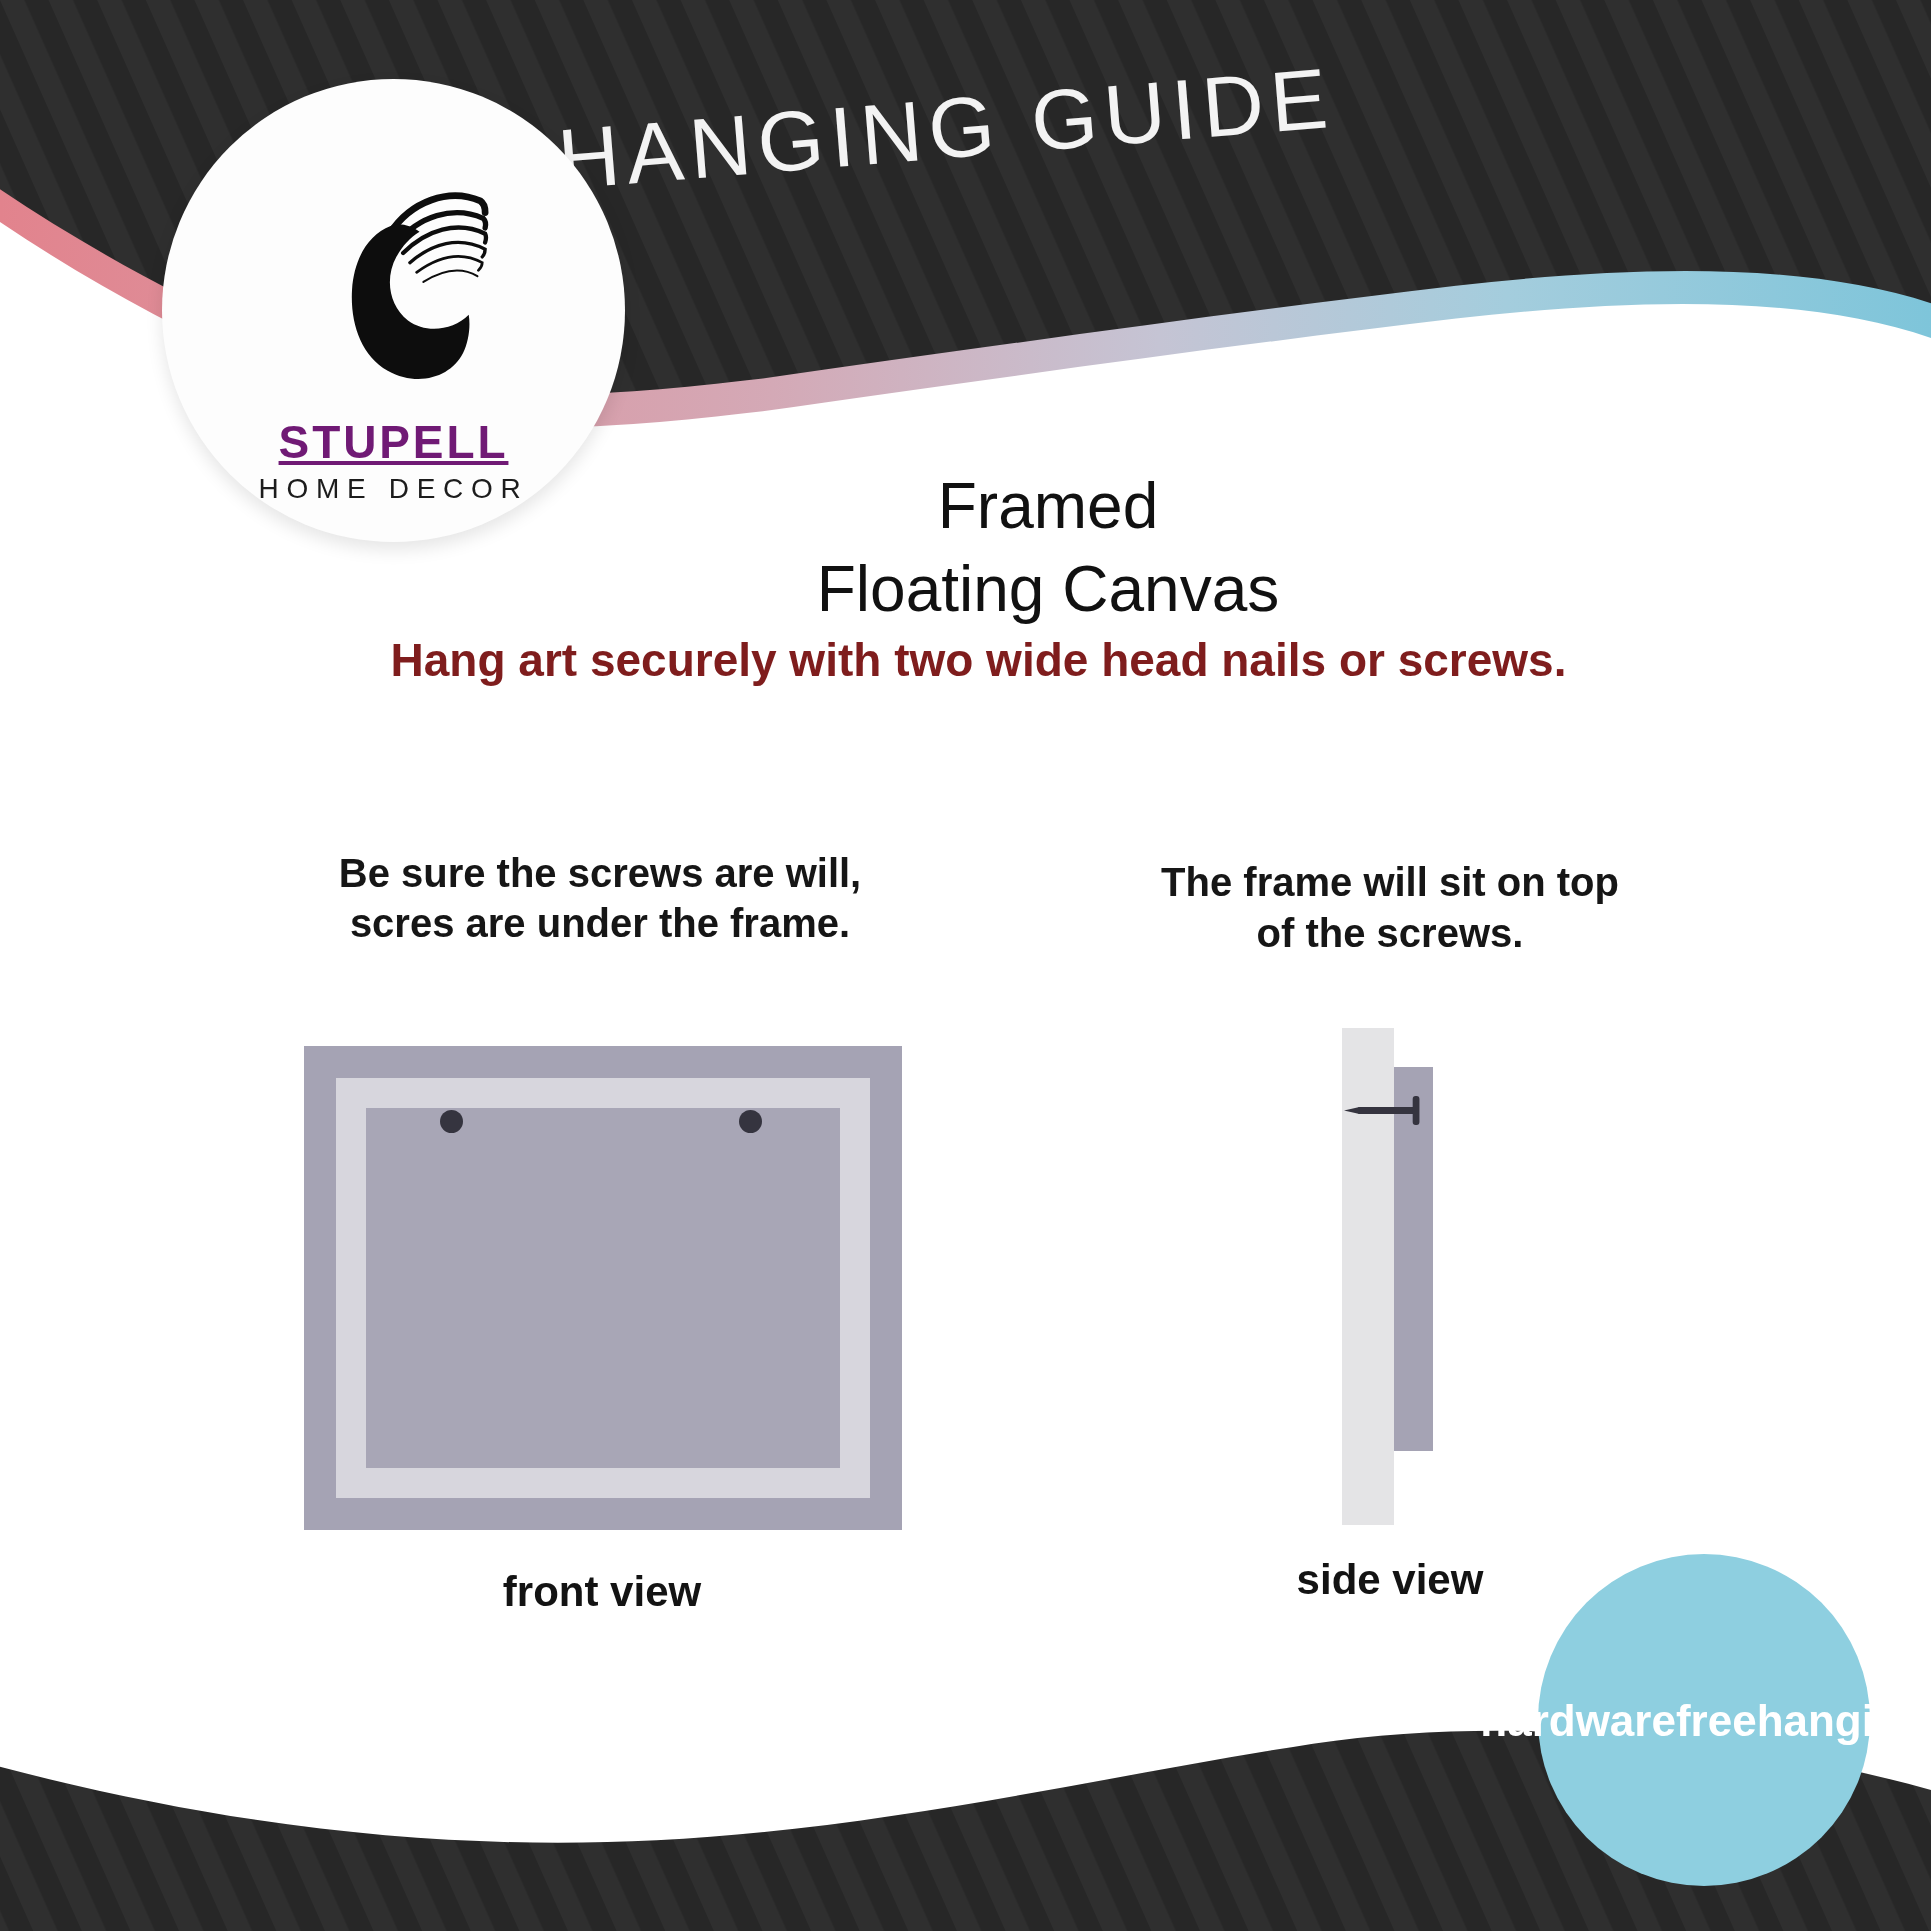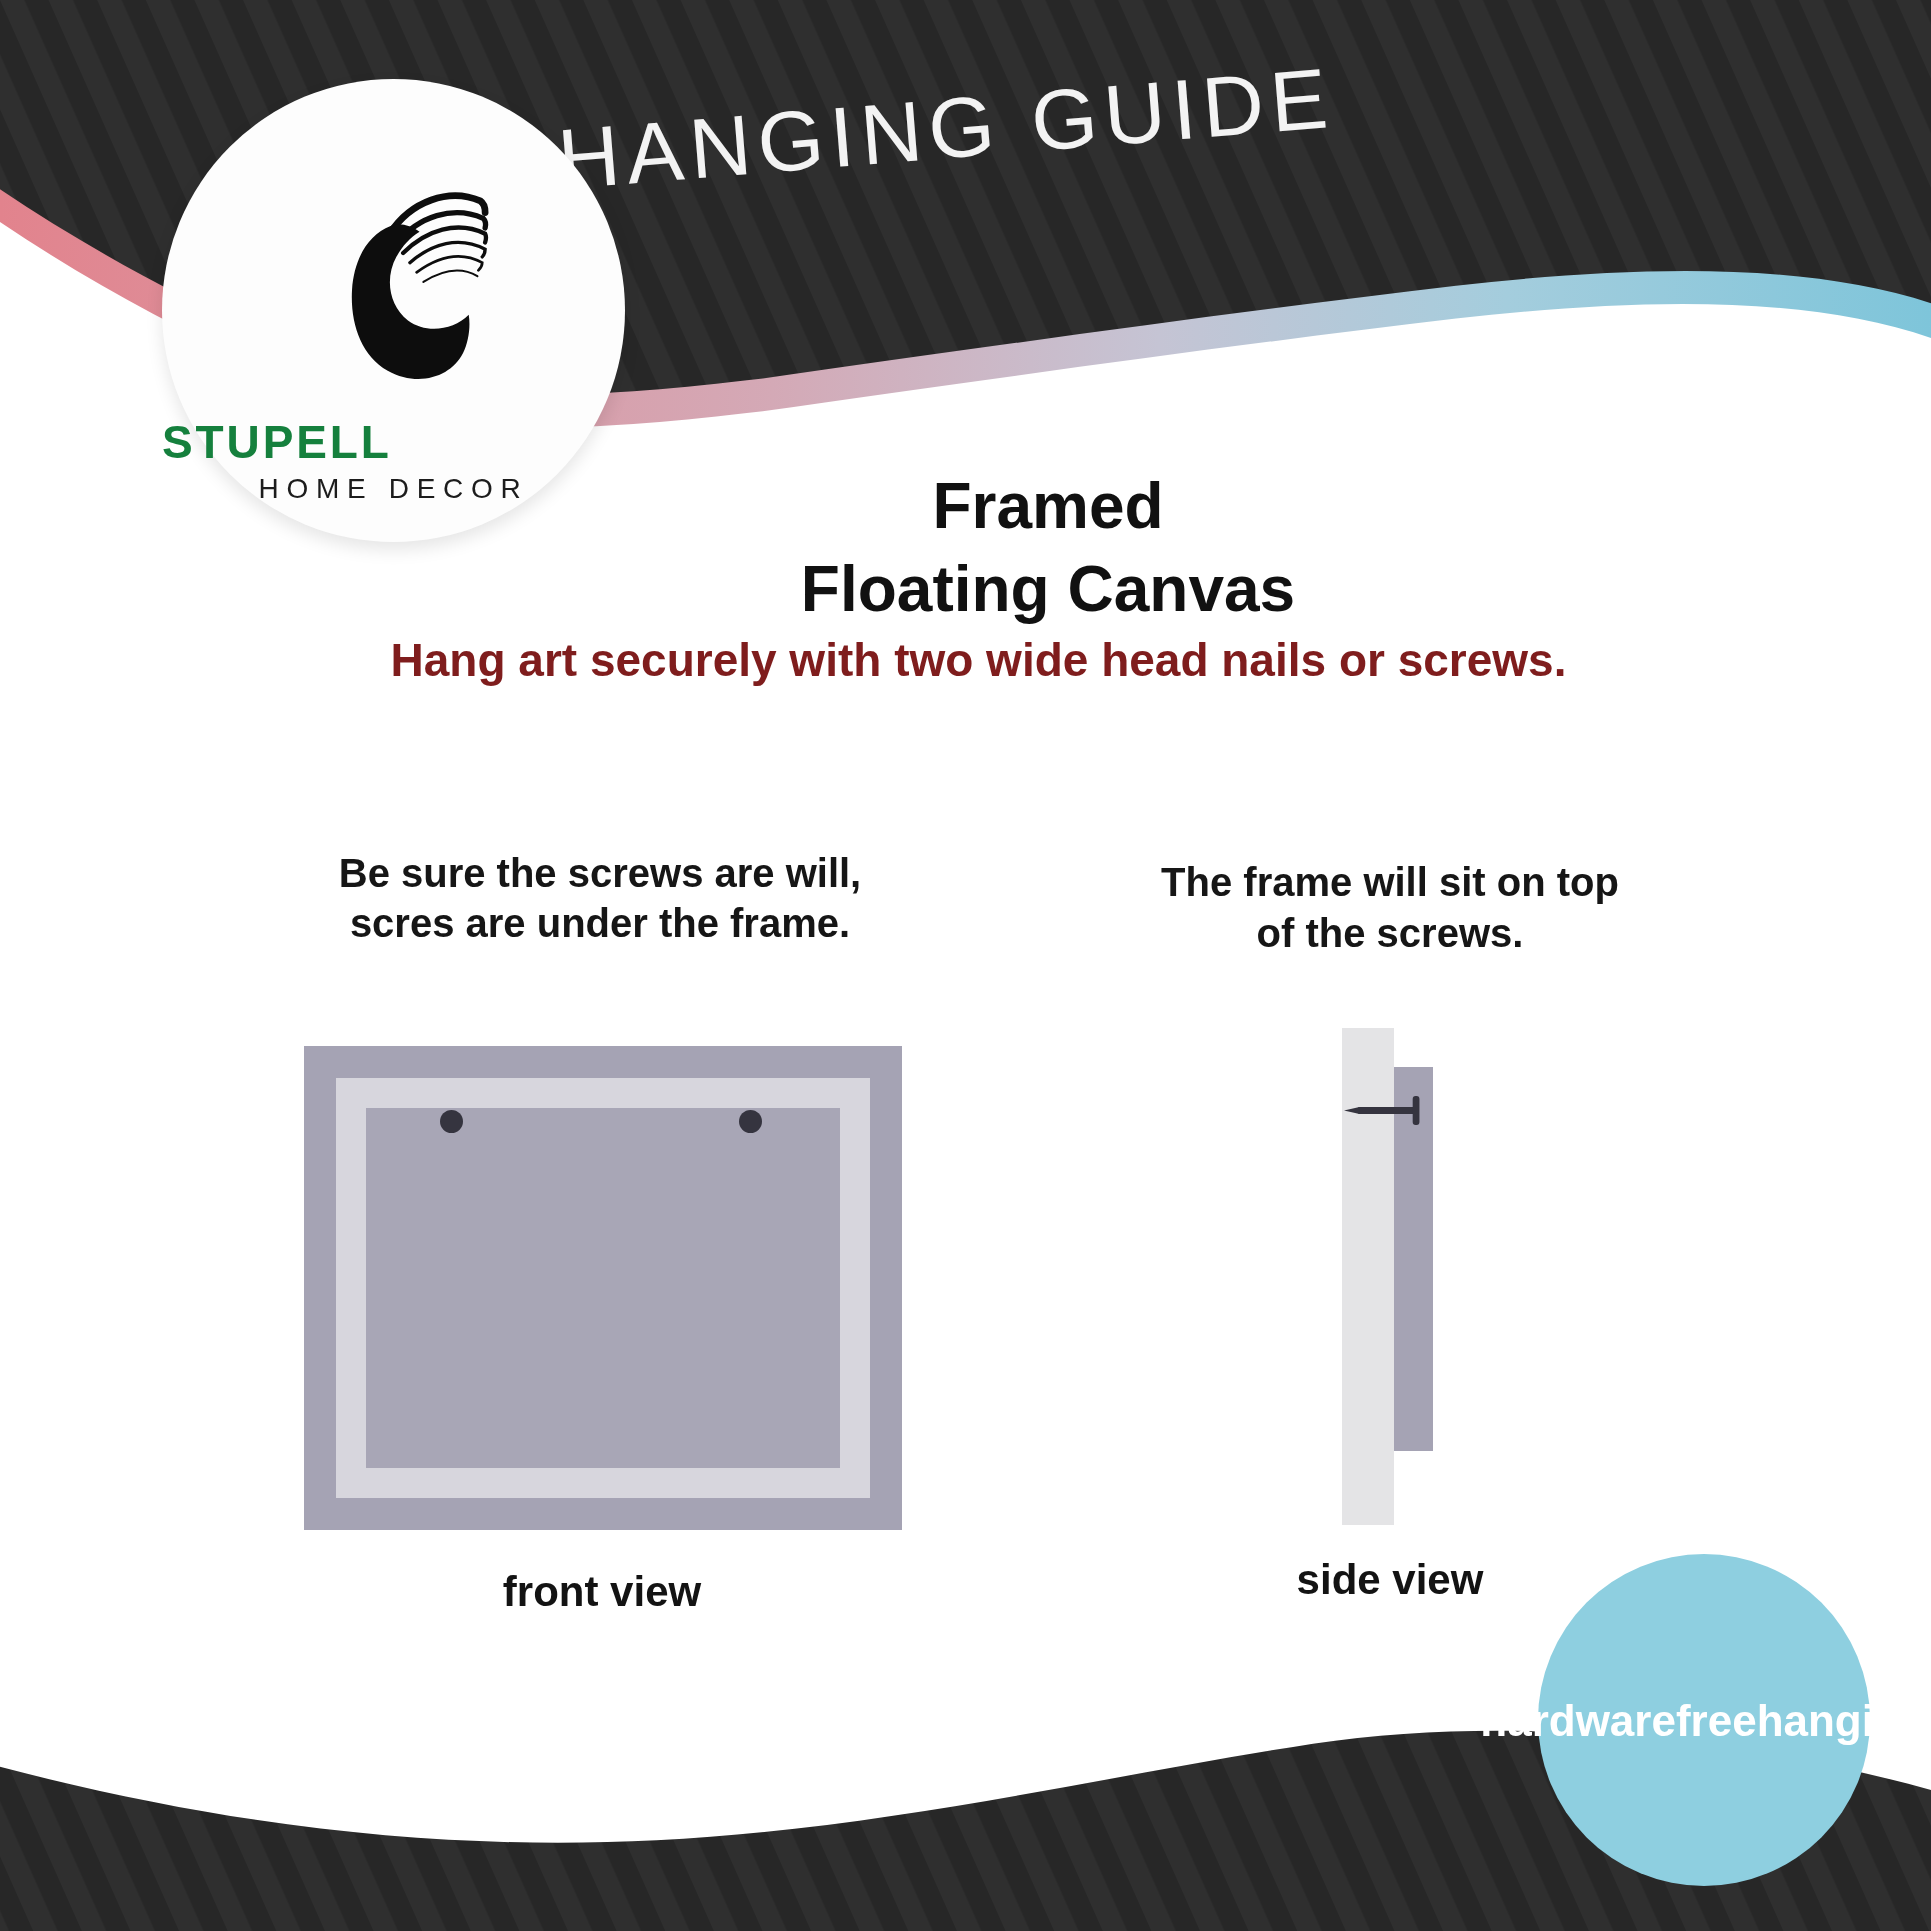--- a/index.html
+++ b/index.html
@@ -9,28 +9,28 @@
   
   .header-title{position:absolute;left:521px;top:56px;width:850px;height:145px;
     display:flex;align-items:center;justify-content:center;
     transform:rotate(-4.6deg);transform-origin:center;
     font-size:85px;font-weight:500;letter-spacing:6.8px;color:#f3f3f3;z-index:2;
     white-space:nowrap;}
   
   .brand-circle{position:absolute;left:162px;top:79px;width:463px;height:463px;
     background:#fdfdfd;border-radius:50%;z-index:3;
     box-shadow:0 7.7px 17.4px rgba(0,0,0,0.10);}
-  .brand-name{position:absolute;left:0;top:336px;width:463px;text-align:left;
-    font-size:46px;font-weight:600;letter-spacing:2.9px;color:#15803d;}
+  .brand-name{position:absolute;left:0;top:336px;width:463px;text-align:center;
+    font-size:46px;font-weight:600;letter-spacing:2.9px;color:#701a75;text-decoration:underline;}
   .brand-tagline{position:absolute;left:0;top:394px;width:463px;text-align:center;
     font-size:28px;font-weight:400;letter-spacing:7.7px;color:#1c1c1c;}
   .logo-svg{position:absolute;left:135px;top:93px;}
   
   .product-title{position:absolute;left:565px;top:465px;width:966px;z-index:1;
-    text-align:center;font-size:64px;line-height:83px;font-weight:700;color:#111;}
+    text-align:center;font-size:64px;line-height:83px;font-weight:400;color:#111;}
   .intro-instruction{position:absolute;left:0;top:633px;width:1931px;z-index:1;
     text-align:center;font-size:46px;font-weight:600;color:#7f1d1d;margin-left:13px;}
   
   .col-text{position:absolute;z-index:1;text-align:center;
     font-size:40px;line-height:50px;font-weight:600;color:#161616;}
   .col-text.left{left:214px;top:848px;width:772px;}
   .col-text.right{left:1004px;top:857px;width:772px;line-height:51px;}
   .caption{position:absolute;z-index:1;text-align:center;
     font-size:42px;font-weight:600;color:#131313;}
   .caption.front{left:216px;top:1568px;width:772px;}

